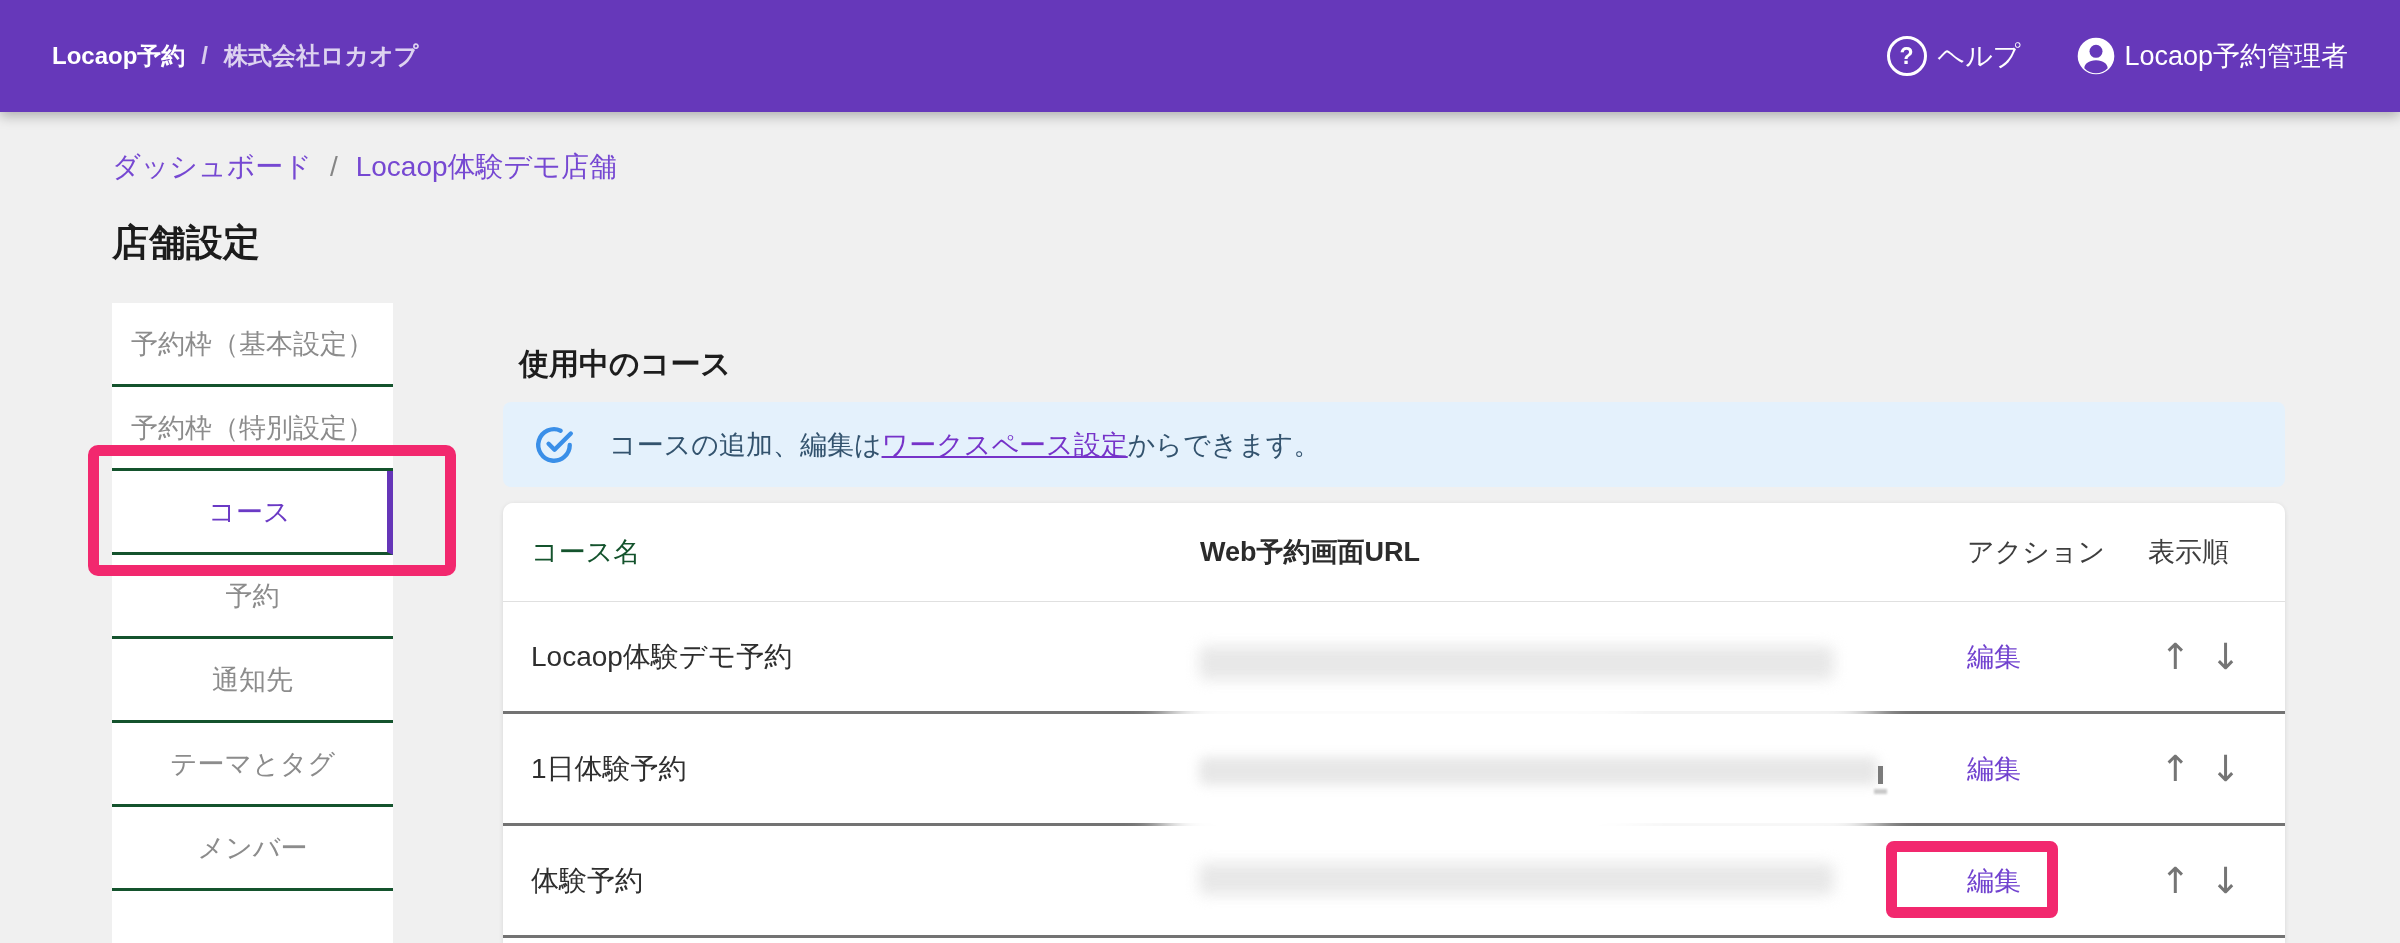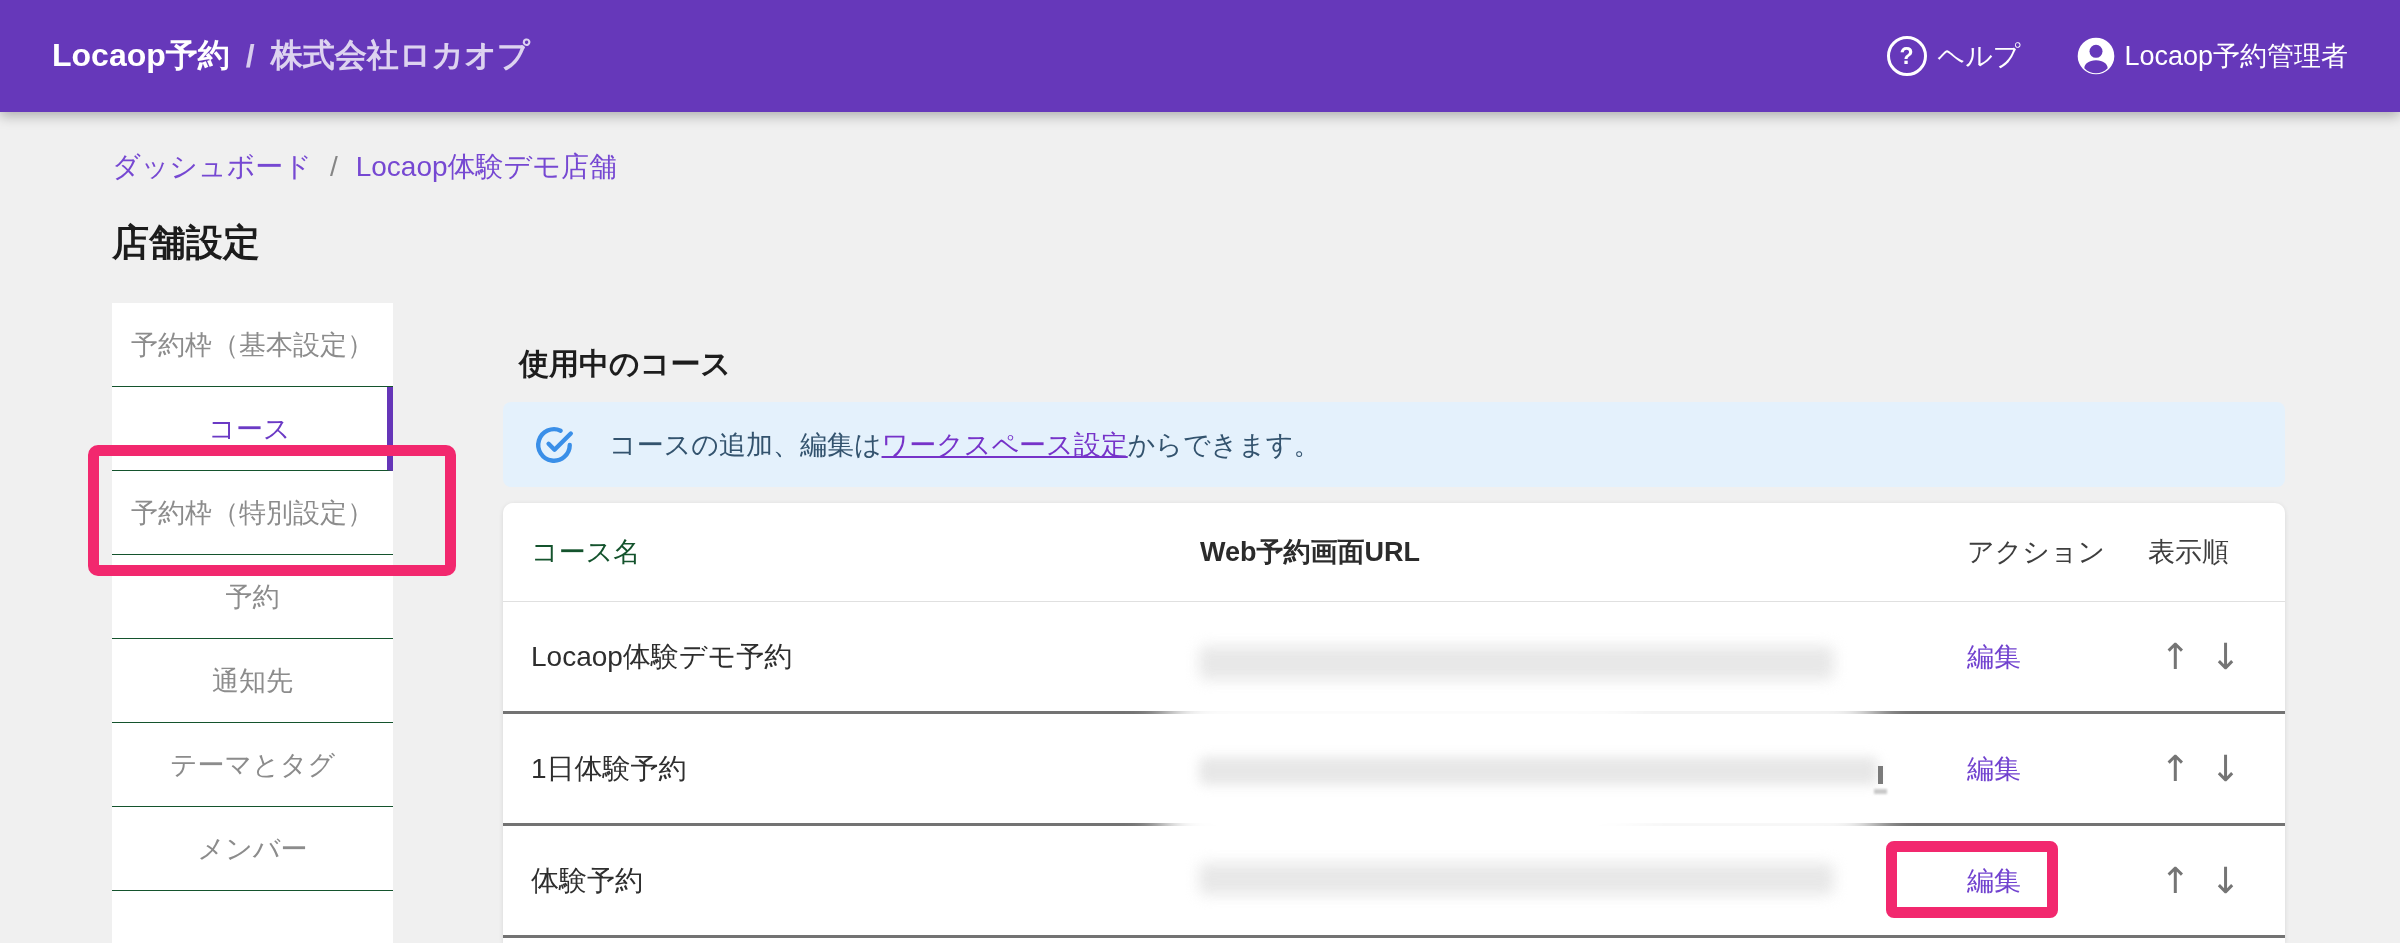--- a/index.html
+++ b/index.html
@@ -8,42 +8,42 @@
     background:#f0f0f0;
     font-family:"Liberation Sans","DejaVu Sans",sans-serif;
     -webkit-font-smoothing:antialiased;
   }
   
   .app-header{
     position:absolute;left:0;top:0;width:2400px;height:112px;
     background:#6638ba;display:flex;align-items:center;justify-content:space-between;
     padding:0 52px;box-sizing:border-box;box-shadow:0 4px 12px rgba(0,0,0,.28);z-index:5;
   }
-  .brand{display:flex;align-items:center;font-size:32px;font-weight:bold;color:#fff;}
+  .brand{display:flex;align-items:center;font-size:24px;font-weight:bold;color:#fff;}
   .brand .sep{margin:0 16px;color:rgba(255,255,255,.75);font-weight:600;}
   .brand .company{color:rgba(255,255,255,.78);font-weight:600;}
   .header-right{display:flex;align-items:center;gap:56px;color:#fff;font-size:27px;}
   .help-btn{display:flex;align-items:center;gap:11px;cursor:pointer;}
   .q-icon{width:34px;height:34px;border:3px solid #fff;border-radius:50%;
     display:flex;align-items:center;justify-content:center;
     font-size:23px;font-weight:bold;line-height:1;}
   .user-btn{display:flex;align-items:center;gap:8px;cursor:pointer;}
   
   .breadcrumb{position:absolute;left:112px;top:148px;font-size:28px;display:flex;align-items:center;}
   .breadcrumb a{color:#7648d2;text-decoration:none;cursor:pointer;text-align:right;}
   .breadcrumb .bc-sep{color:#858585;margin:0 18px;}
   .page-title{position:absolute;left:112px;top:218px;margin:0;font-size:37px;font-weight:bold;color:#1c1c1c;}
   
   .sidebar{
     position:absolute;left:112px;top:303px;width:281px;height:640px;
     background:#fff;overflow:hidden;
   }
   .nav-item{
     height:84px;display:flex;align-items:center;justify-content:center;
-    font-size:27px;color:#8c8c8c;border-bottom:1px solid #14532d;cursor:pointer;
+    font-size:27px;color:#8c8c8c;border-bottom:3px solid #14532d;cursor:pointer;
     box-sizing:border-box;background:#fff;
   }
   .nav-item.active{color:#6b3ac5;border-right:6px solid #6535b8;}
   
   .section-heading{position:absolute;left:503px;top:328px;margin:16px;font-size:30px;font-weight:bold;color:#1d1d1d;}
   .info-banner{
     position:absolute;left:503px;top:402px;width:1782px;height:85px;box-sizing:border-box;
     background:#e4f1fc;border-radius:8px;display:flex;align-items:center;
     padding-left:30px;gap:26px;font-size:27px;color:#33536e;
   }
@@ -114,25 +114,25 @@
   <span class="bc-sep">/</span>
   <a>Locaop体験デモ店舗</a>
 </nav>
 
 <h1 class="page-title">店舗設定</h1>
 
 <nav class="sidebar">
   <div class="nav-item">
     <span>予約枠（基本設定）</span>
   </div>
+  <div class="nav-item">
+    <span>予約枠（特別設定）</span>
+  </div>
   <div class="nav-item active">
     <span>コース</span>
-  </div>
-  <div class="nav-item">
-    <span>予約枠（特別設定）</span>
   </div>
   <div class="nav-item">
     <span>予約</span>
   </div>
   <div class="nav-item">
     <span>通知先</span>
   </div>
   <div class="nav-item">
     <span>テーマとタグ</span>
   </div>

